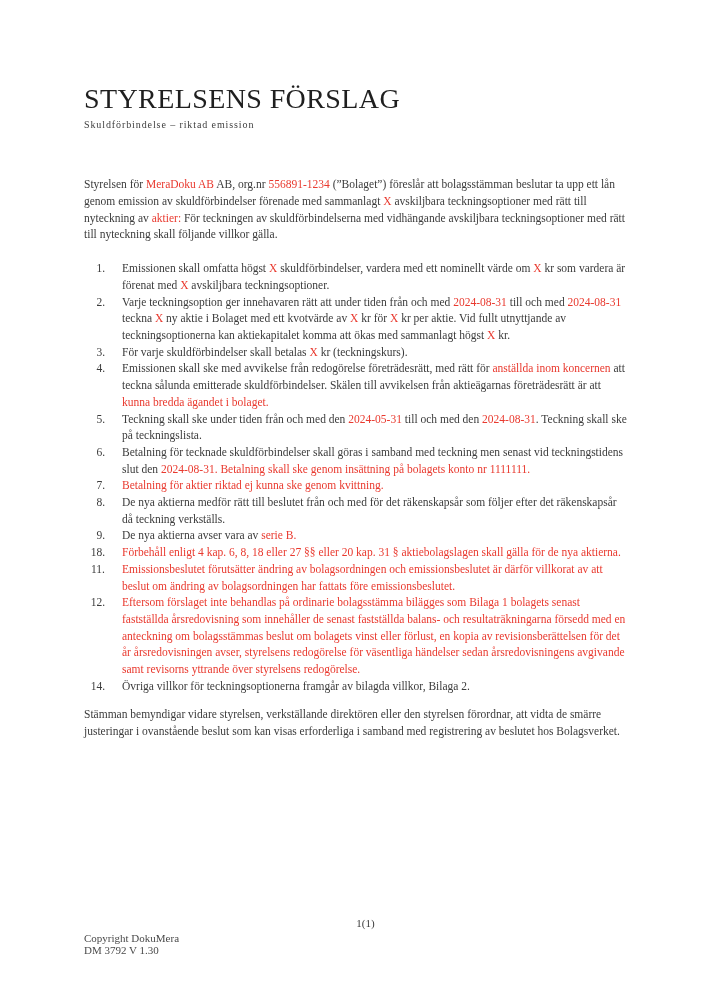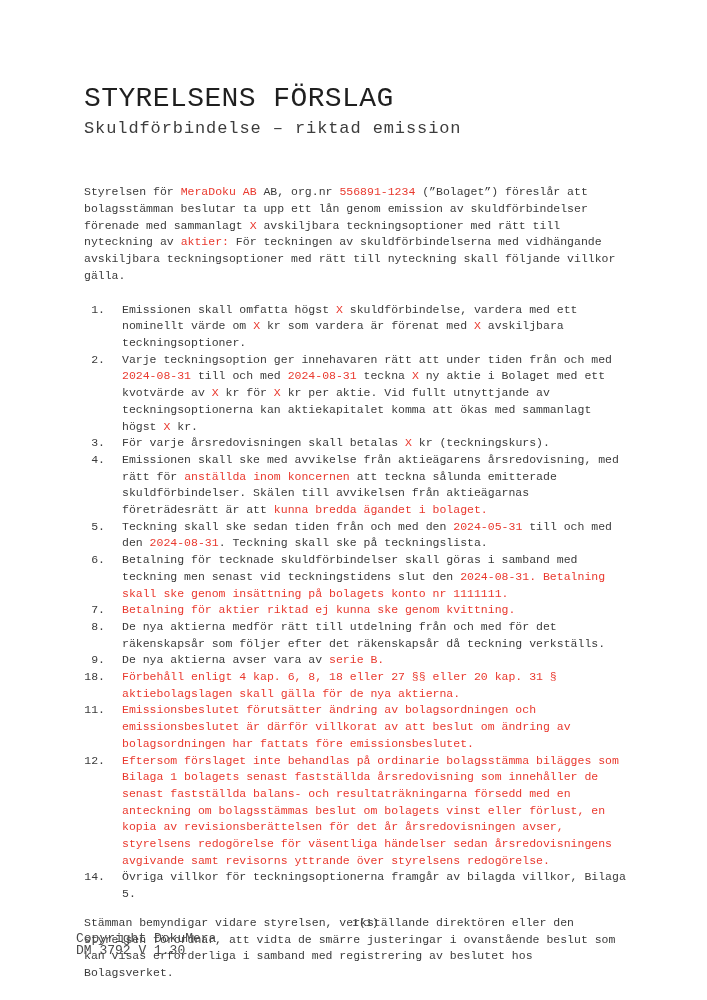--- a/index.html
+++ b/index.html
@@ -8,39 +8,39 @@
     --title:#1f1f1f;
     --footer:#4a4a4a;
   }
   *{box-sizing:border-box;}
   html,body{margin:0;padding:0;background:#ffffff;}
   .page{
     position:relative;
     width:707px;height:1000px;
     background:#ffffff;
     overflow:hidden;
-    font-family:Liberation Mono, monospace;
+    font-family:Liberation Serif, serif;
     color:var(--ink);
   }
   .content{
     position:absolute;
     left:84px;top:83px;
     width:543px;
   }
   .doc-title{
     margin:0;
     font-size:28px;
     font-weight:400;
     letter-spacing:.4px;
     line-height:1.12;
     color:var(--title);
   }
   .doc-subtitle{
     margin-top:5px;
-    font-size:17px;
+    font-size:10px;
     letter-spacing:.9px;
     color:#3d3d3d;
   }
   .bodytext{
     font-size:11.5px;
     line-height:16.7px;
   }
   .intro{margin:46px 0 0 0;}
   ol.terms{
     margin:17px 0 0 0;
@@ -60,88 +60,88 @@
   .page-number{
     position:absolute;
     top:917px;left:12px;
     width:707px;
     text-align:center;
     font-size:11px;
     color:#3d3d3d;
   }
   .footer{
     position:absolute;
-    left:76px;top:933px;
-    font-size:13px;
+    left:84px;top:933px;
+    font-size:11px;
     line-height:11.5px;
     color:var(--footer);
   }
 </style>
 </head>
 <body>
 
 <div class="page">
   <div class="content">
     <h1 class="doc-title">STYRELSENS FÖRSLAG</h1>
     <div class="doc-subtitle">Skuldförbindelse – riktad emission</div>
 
     <p class="bodytext intro"><span>Styrelsen för </span><span class="red">MeraDoku AB</span><span> AB, org.nr </span><span class="red">556891-1234</span><span> (”Bolaget”) föreslår att bolagsstämman beslutar ta upp ett lån genom emission av skuldförbindelser förenade med sammanlagt </span><span class="red">X</span><span> avskiljbara teckningsoptioner med rätt till nyteckning av </span><span class="red">aktier:</span><span> För teckningen av skuldförbindelserna med vidhängande avskiljbara teckningsoptioner med rätt till nyteckning skall följande villkor gälla.</span></p>
 
     <ol class="bodytext terms">
         <li>
           <span class="num">1.</span>
-          <span class="item-text"><span>Emissionen skall omfatta högst </span><span class="red">X</span><span> skuldförbindelse, vardera med ett nominellt värde om </span><span class="red">X</span><span> kr som vardera är förenat med </span><span class="red">X</span><span> avskiljbara teckningsoptioner.</span></span>
+          <span class="item-text"><span>Emissionen skall omfatta högst </span><span class="red">X</span><span> skuldförbindelser, vardera med ett nominellt värde om </span><span class="red">X</span><span> kr som vardera är förenat med </span><span class="red">X</span><span> avskiljbara teckningsoptioner.</span></span>
         </li>
         <li>
           <span class="num">2.</span>
           <span class="item-text"><span>Varje teckningsoption ger innehavaren rätt att under tiden från och med </span><span class="red">2024-08-31</span><span> till och med </span><span class="red">2024-08-31</span><span> teckna </span><span class="red">X</span><span> ny aktie i Bolaget med ett kvotvärde av </span><span class="red">X</span><span> kr för </span><span class="red">X</span><span> kr per aktie. Vid fullt utnyttjande av teckningsoptionerna kan aktiekapitalet komma att ökas med sammanlagt högst </span><span class="red">X</span><span> kr.</span></span>
         </li>
         <li>
           <span class="num">3.</span>
-          <span class="item-text"><span>För varje årsredovisningen skall betalas </span><span class="red">X</span><span> kr (teckningskurs).</span></span>
+          <span class="item-text"><span>För varje skuldförbindelser skall betalas </span><span class="red">X</span><span> kr (teckningskurs).</span></span>
         </li>
         <li>
           <span class="num">4.</span>
-          <span class="item-text"><span>Emissionen skall ske med avvikelse från aktieägarens årsredovisning, med rätt för </span><span class="red">anställda inom koncernen</span><span> att teckna sålunda emitterade skuldförbindelser. Skälen till avvikelsen från aktieägarnas företrädesrätt är att </span><span class="red">kunna bredda ägandet i bolaget.</span></span>
+          <span class="item-text"><span>Emissionen skall ske med avvikelse från redogörelse företrädesrätt, med rätt för </span><span class="red">anställda inom koncernen</span><span> att teckna sålunda emitterade skuldförbindelser. Skälen till avvikelsen från aktieägarnas företrädesrätt är att </span><span class="red">kunna bredda ägandet i bolaget.</span></span>
         </li>
         <li>
           <span class="num">5.</span>
-          <span class="item-text"><span>Teckning skall ske sedan tiden från och med den </span><span class="red">2024-05-31</span><span> till och med den </span><span class="red">2024-08-31</span><span>. Teckning skall ske på teckningslista.</span></span>
+          <span class="item-text"><span>Teckning skall ske under tiden från och med den </span><span class="red">2024-05-31</span><span> till och med den </span><span class="red">2024-08-31</span><span>. Teckning skall ske på teckningslista.</span></span>
         </li>
         <li>
           <span class="num">6.</span>
           <span class="item-text"><span>Betalning för tecknade skuldförbindelser skall göras i samband med teckning men senast vid teckningstidens slut den </span><span class="red">2024-08-31. Betalning skall ske genom insättning på bolagets konto nr 1111111.</span></span>
         </li>
         <li>
           <span class="num">7.</span>
           <span class="item-text"><span class="red">Betalning för aktier riktad ej kunna ske genom kvittning.</span></span>
         </li>
         <li>
           <span class="num">8.</span>
-          <span class="item-text"><span>De nya aktierna medför rätt till utdelning från och med för det räkenskapsår som följer efter det räkenskapsår då teckning verkställs.</span></span>
+          <span class="item-text"><span>De nya aktierna medför rätt till beslutet från och med för det räkenskapsår som följer efter det räkenskapsår då teckning verkställs.</span></span>
         </li>
         <li>
           <span class="num">9.</span>
           <span class="item-text"><span>De nya aktierna avser vara av </span><span class="red">serie B.</span></span>
         </li>
         <li>
           <span class="num">18.</span>
           <span class="item-text"><span class="red">Förbehåll enligt 4 kap. 6, 8, 18 eller 27 §§ eller 20 kap. 31 § aktiebolagslagen skall gälla för de nya aktierna.</span></span>
         </li>
         <li>
           <span class="num">11.</span>
           <span class="item-text"><span class="red">Emissionsbeslutet förutsätter ändring av bolagsordningen och emissionsbeslutet är därför villkorat av att beslut om ändring av bolagsordningen har fattats före emissionsbeslutet.</span></span>
         </li>
         <li>
           <span class="num">12.</span>
           <span class="item-text"><span class="red">Eftersom förslaget inte behandlas på ordinarie bolagsstämma bilägges som Bilaga 1 bolagets senast fastställda årsredovisning som innehåller de senast fastställda balans- och resultaträkningarna försedd med en anteckning om bolagsstämmas beslut om bolagets vinst eller förlust, en kopia av revisionsberättelsen för det år årsredovisningen avser, styrelsens redogörelse för väsentliga händelser sedan årsredovisningens avgivande samt revisorns yttrande över styrelsens redogörelse.</span></span>
         </li>
         <li>
           <span class="num">14.</span>
-          <span class="item-text"><span>Övriga villkor för teckningsoptionerna framgår av bilagda villkor, Bilaga 5.</span></span>
+          <span class="item-text"><span>Övriga villkor för teckningsoptionerna framgår av bilagda villkor, Bilaga 2.</span></span>
         </li>
       </ol>
 
     <p class="bodytext closing"><span>Stämman bemyndigar vidare styrelsen, verkställande direktören eller den styrelsen förordnar, att vidta de smärre justeringar i ovanstående beslut som kan visas erforderliga i samband med registrering av beslutet hos Bolagsverket.</span></p>
   </div>
 
   <div class="page-number">1(1)</div>
 
   <div class="footer">
     <div>Copyright DokuMera</div>

